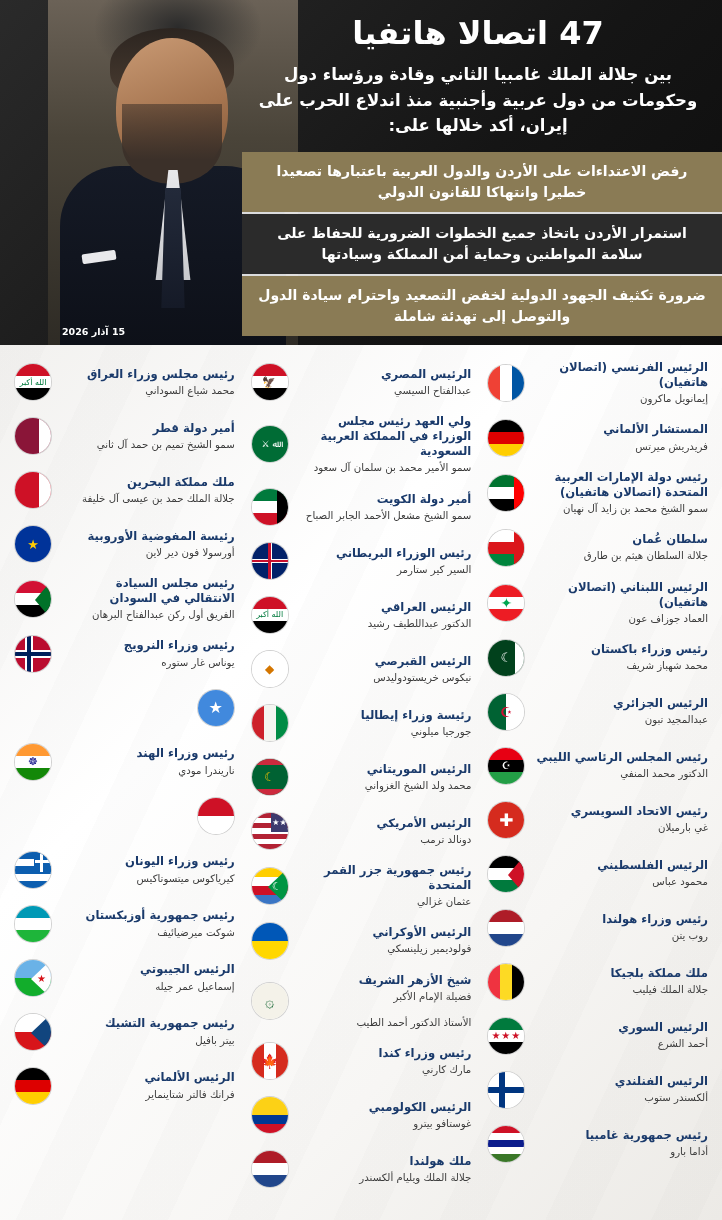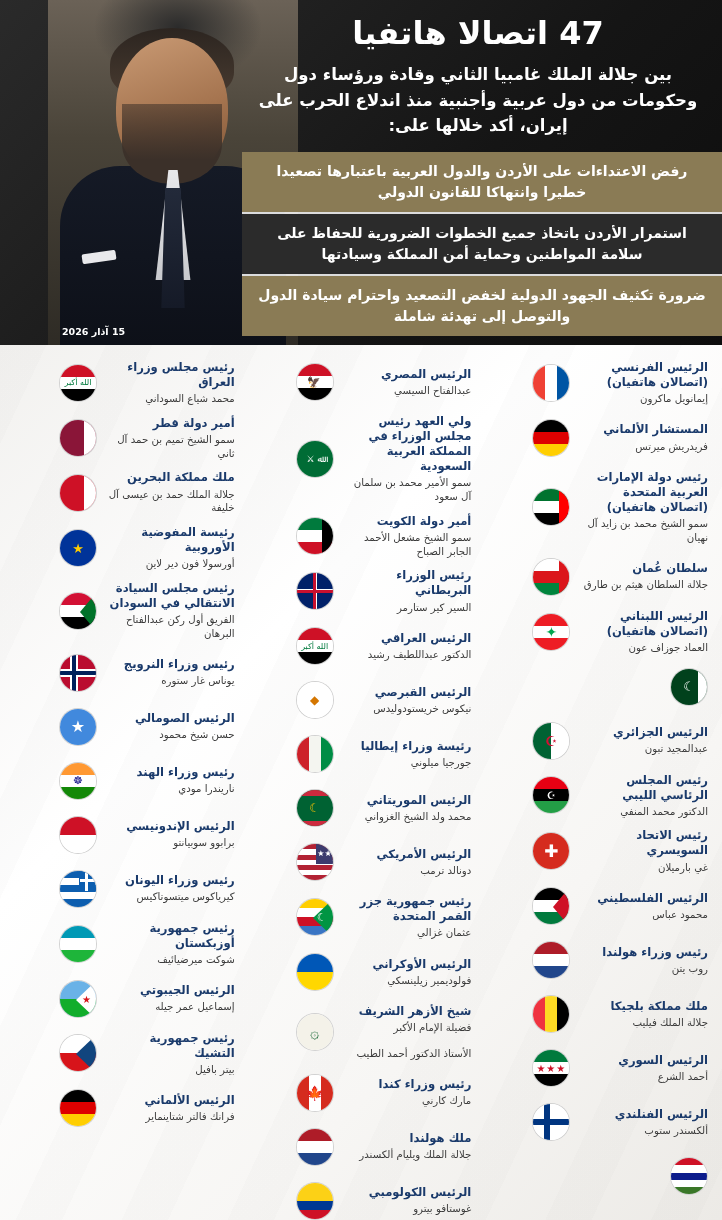--- a/index.html
+++ b/index.html
@@ -181,21 +181,20 @@
 
   
   .flag {
     width: 38px; height: 38px;
     border-radius: 50%;
     overflow: hidden;
     flex: 0 0 38px;
     border: 1px solid rgba(0,0,0,.18);
     position: relative;
     background: #fff;
-    margin-left: 45px;
   }
   .f-stripes-h { position:absolute; inset:0; display:flex; flex-direction:column; }
   .f-stripes-h > div { flex:1; }
   .f-stripes-v { position:absolute; inset:0; display:flex; }
   .f-stripes-v > div { flex:1; }
   .f-center {
     position:absolute; inset:0;
     display:flex; align-items:center; justify-content:center;
     font-size: 13px; color:#fff;
   }
@@ -300,20 +299,24 @@
               <div style="background:#ed1c24"></div>
               <div style="background:#ffffff"></div>
               <div style="background:#ed1c24"></div>
             </div>
             <div class="f-center" style="color:#fff">
               <span style="color:#00a650;font-size:14px">✦</span>
             </div>
           </div>
         </div>
         <div class="entry">
+          <div class="texts">
+            <div class="role">رئيس وزراء باكستان</div>
+            <div class="person">محمد شهباز شريف</div>
+          </div>
           <div class="flag">
             <div style="position:absolute;inset:0;background:#01411c"></div>
             <div style="position:absolute;top:0;right:0;bottom:0;width:25%;background:#fff"></div>
             <div class="f-center" style="color:#fff">
               <span style="font-size:13px">☾</span>
             </div>
           </div>
         </div>
         <div class="entry">
           <div class="texts">
@@ -419,20 +422,24 @@
             <div class="role">الرئيس الفنلندي</div>
             <div class="person">ألكسندر ستوب</div>
           </div>
           <div class="flag">
             <div style="position:absolute;inset:0;background:#fff"></div>
             <div style="position:absolute;left:0;right:0;top:42%;height:16%;background:#003580"></div>
             <div style="position:absolute;top:0;bottom:0;left:30%;width:16%;background:#003580"></div>
           </div>
         </div>
         <div class="entry">
+          <div class="texts">
+            <div class="role">رئيس جمهورية غامبيا</div>
+            <div class="person">أداما بارو</div>
+          </div>
           <div class="flag">
             <div class="f-stripes-h">
               <div style="background:#ce1126"></div>
               <div style="background:#ffffff"></div>
               <div style="background:#0c1c8c"></div>
               <div style="background:#ffffff"></div>
               <div style="background:#3a7728"></div>
             </div>
           </div>
         </div>
@@ -618,42 +625,42 @@
               <div style="background:#ffffff"></div>
               <div style="background:#d52b1e"></div>
             </div>
             <div class="f-center" style="color:#fff">
               <span style="color:#d52b1e;font-size:14px">🍁</span>
             </div>
           </div>
         </div>
         <div class="entry">
           <div class="texts">
-            <div class="role">ملك هولندا</div>
-            <div class="person">جلالة الملك ويليام ألكسندر</div>
-          </div>
-          <div class="flag">
-            <div class="f-stripes-h">
-              <div style="background:#ae1c28"></div>
-              <div style="background:#ffffff"></div>
-              <div style="background:#21468b"></div>
-            </div>
-          </div>
-        </div>
-        <div class="entry">
-          <div class="texts">
             <div class="role">الرئيس الكولومبي</div>
             <div class="person">غوستافو بيترو</div>
           </div>
           <div class="flag">
             <div class="f-stripes-h">
               <div style="background:#fcd116"></div>
               <div style="background:#fcd116"></div>
               <div style="background:#003893"></div>
               <div style="background:#ce1126"></div>
+            </div>
+          </div>
+        </div>
+        <div class="entry">
+          <div class="texts">
+            <div class="role">ملك هولندا</div>
+            <div class="person">جلالة الملك ويليام ألكسندر</div>
+          </div>
+          <div class="flag">
+            <div class="f-stripes-h">
+              <div style="background:#ae1c28"></div>
+              <div style="background:#ffffff"></div>
+              <div style="background:#21468b"></div>
             </div>
           </div>
         </div>
       </div>
       <div class="col">
         <div class="entry">
           <div class="texts">
             <div class="role">رئيس مجلس وزراء العراق</div>
             <div class="person">محمد شياع السوداني</div>
           </div>
@@ -721,24 +728,20 @@
           </div>
           <div class="flag">
             <div style="position:absolute;inset:0;background:#ba0c2f"></div>
             <div style="position:absolute;left:0;right:0;top:40%;height:22%;background:#fff"></div>
             <div style="position:absolute;top:0;bottom:0;left:28%;width:22%;background:#fff"></div>
             <div style="position:absolute;left:0;right:0;top:45%;height:12%;background:#00205b"></div>
             <div style="position:absolute;top:0;bottom:0;left:33%;width:12%;background:#00205b"></div>
           </div>
         </div>
         <div class="entry">
-          <div class="texts">
-            <div class="role">الرئيس الصومالي</div>
-            <div class="person">حسن شيخ محمود</div>
-          </div>
           <div class="flag">
             <div style="position:absolute;inset:0;background:#4189dd"></div>
             <div class="f-center" style="color:#fff">
               <span style="font-size:16px">★</span>
             </div>
           </div>
         </div>
         <div class="entry">
           <div class="texts">
             <div class="role">رئيس وزراء الهند</div>
@@ -749,24 +752,20 @@
               <div style="background:#ff9933"></div>
               <div style="background:#ffffff"></div>
               <div style="background:#138808"></div>
             </div>
             <div class="f-center" style="color:#fff">
               <span style="color:#000080;font-size:11px">☸</span>
             </div>
           </div>
         </div>
         <div class="entry">
-          <div class="texts">
-            <div class="role">الرئيس الإندونيسي</div>
-            <div class="person">برابوو سوبيانتو</div>
-          </div>
           <div class="flag">
             <div class="f-stripes-h">
               <div style="background:#ce1126"></div>
               <div style="background:#ffffff"></div>
             </div>
           </div>
         </div>
         <div class="entry">
           <div class="texts">
             <div class="role">رئيس وزراء اليونان</div>

